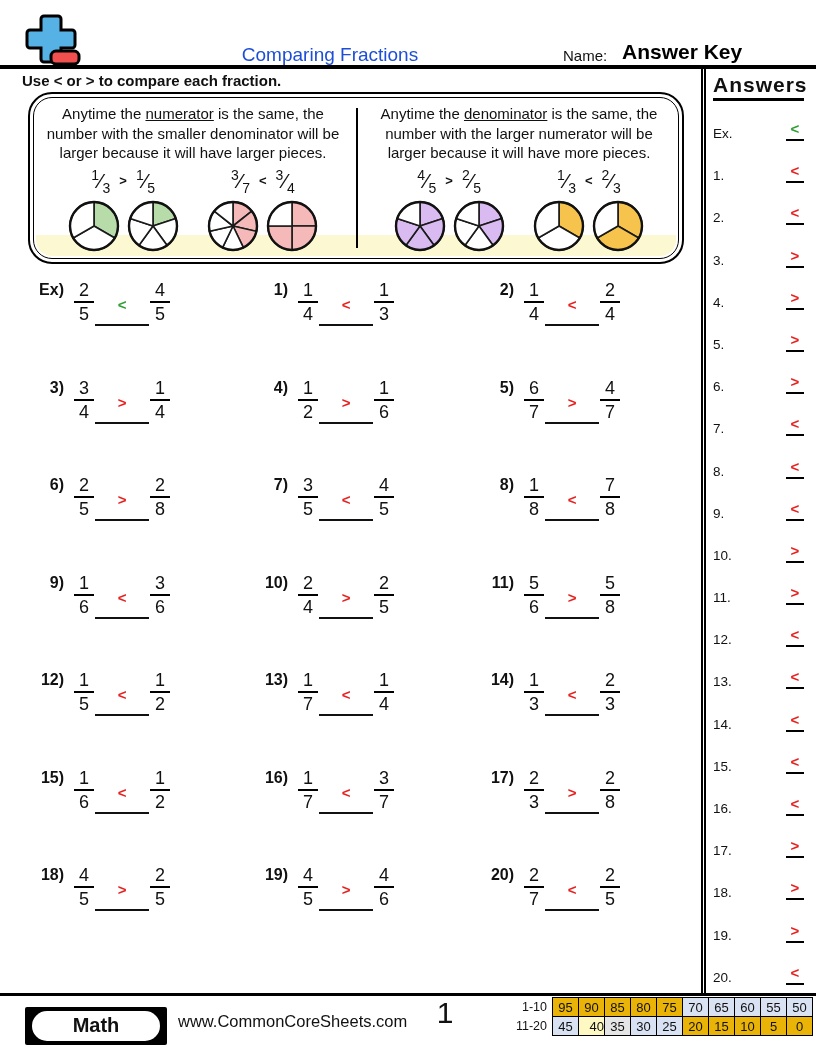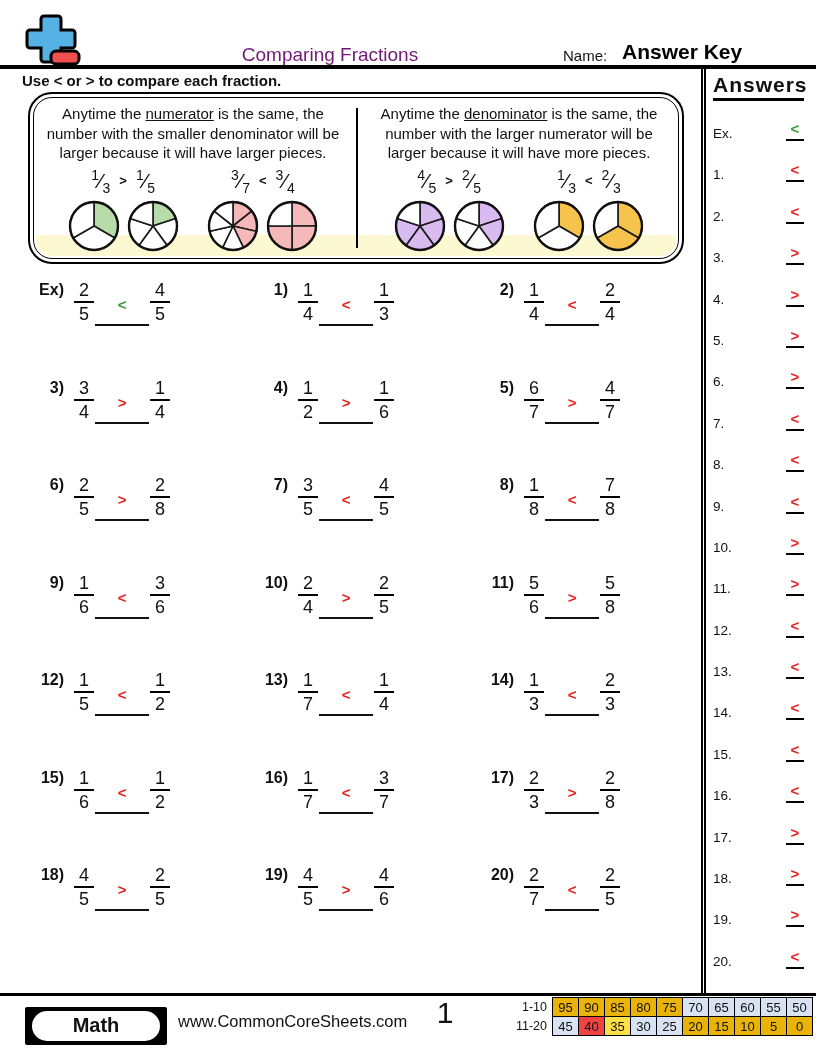--- a/index.html
+++ b/index.html
@@ -2,21 +2,21 @@
 <html><head>
 <meta charset="utf-8">
 <style>
   * { margin:0; padding:0; box-sizing:border-box; }
   body { background:#888; font-family:"Liberation Sans", sans-serif; color:#111; }
   .page { position:relative; width:816px; height:1056px; background:#fff; margin:0 auto; overflow:hidden; }
 
   
   .header { position:absolute; top:0; left:0; right:0; height:69px; }
   .logo { position:absolute; left:22px; top:10px; }
-  .page-title { position:absolute; left:0; width:660px; top:44px; text-align:center; font-size:19px; color:#701a75; }
+  .page-title { position:absolute; left:0; width:660px; top:44px; text-align:center; font-size:19px; color:#1d4ed8; }
   .name-label { position:absolute; left:563px; top:47px; font-size:15px; }
   .name-value { position:absolute; left:622px; top:40px; font-size:21px; font-weight:700; }
   .header-rule { position:absolute; bottom:0; left:0; right:0; height:4px; background:#000; }
 
   
   .main { position:absolute; top:69px; bottom:63px; left:0; right:0; display:flex; }
   .worksheet { flex:1; min-width:0; }
 
   .instructions { font-weight:700; font-size:15px; padding:3px 0 3px 22px; }
 
@@ -43,21 +43,21 @@
   .problems { margin:16px 0 0 28px; display:grid; grid-template-columns:224px 226px 1fr; grid-auto-rows:97.5px; }
   .problem { display:flex; align-items:flex-start; height:46px; }
   .plabel { width:36px; text-align:right; margin-right:10px; font-weight:700; font-size:16px; line-height:20px; }
   .frac { display:inline-flex; flex-direction:column; align-items:center; height:42px; }
   .fn { font-size:18px; line-height:20px; border-bottom:2px solid #000; padding:0 5px 1px; }
   .fd { font-size:18px; line-height:20px; padding-top:1px; }
   .blank { width:54px; height:46px; border-bottom:2.5px solid #111; position:relative; margin:0 1px; }
   .sym { position:absolute; left:0; width:100%; text-align:center; bottom:11px; font-size:15px; font-weight:700; }
 
   
-  .answers { width:115px; border-left:5px double #000; display:flex; flex-direction:column; padding:0 12px 16px 7px; }
+  .answers { width:115px; border-left:5px double #000; display:flex; flex-direction:column; padding:0 12px 0 7px; }
   .answers-title { font-size:21px; font-weight:700; text-align:center; border-bottom:3px solid #000; padding:4px 0 1px; letter-spacing:1px; }
   .answers-list { flex:1; display:flex; flex-direction:column; justify-content:space-between; padding:10px 0 8px; }
   .ans-item { display:flex; height:30px;gap:44px; }
   .ans-label { width:27px; font-size:13.5px; align-self:flex-end; }
   .ans-line { flex:1; border-bottom:2px solid #000; position:relative; margin-left:2px; }
   .ans-sym { position:absolute; bottom:2px; left:0; width:100%; text-align:center; font-size:15px; font-weight:700; }
 
   
   .footer { position:absolute; bottom:0; left:0; right:0; height:63px; }
   .footer-rule { position:absolute; top:0; left:0; right:0; height:3px; background:#000; }
@@ -634,22 +634,22 @@
             <td>75</td>
             <td style="background: rgb(217, 226, 243);">70</td>
             <td style="background: rgb(217, 226, 243);">65</td>
             <td style="background: rgb(217, 226, 243);">60</td>
             <td style="background: rgb(217, 226, 243);">55</td>
             <td style="background: rgb(217, 226, 243);">50</td>
           </tr>
           <tr>
             <td class="lbl">11-20</td>
             <td style="background: rgb(217, 226, 243);">45</td>
-            <td style="background: #ef4444;">40</td>
-            <td style="background: #fde047;">35</td>
+            <td style="background: #fef9c3; text-align: right;">40</td>
+            <td style="background: #e5e5e5;">35</td>
             <td style="background: rgb(217, 226, 243);">30</td>
             <td style="background: rgb(217, 226, 243);">25</td>
             <td>20</td>
             <td>15</td>
             <td>10</td>
             <td>5</td>
             <td>0</td>
           </tr>
         </tbody>
       </table>

